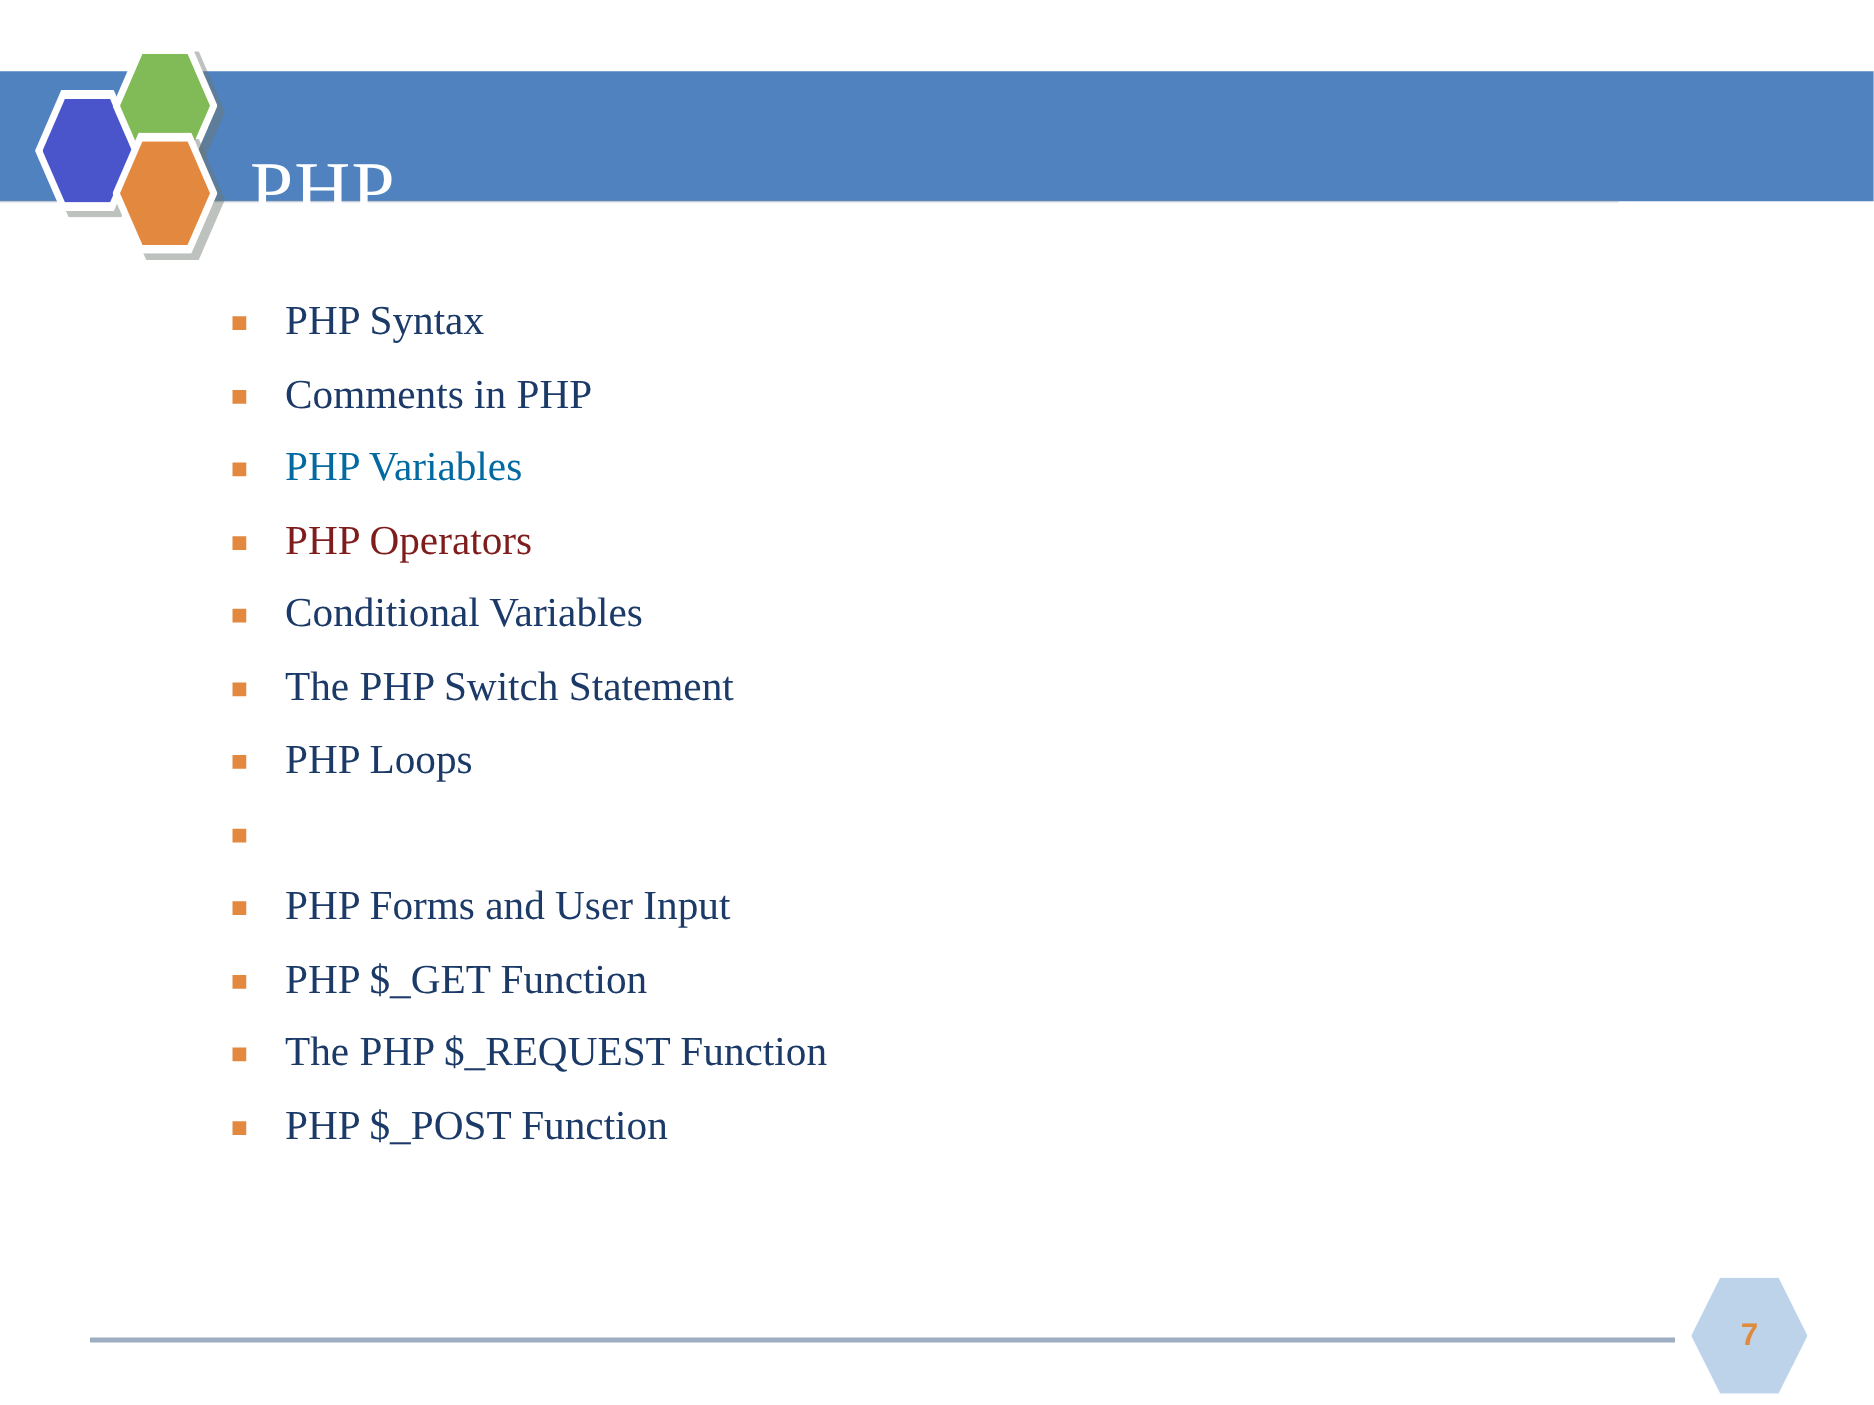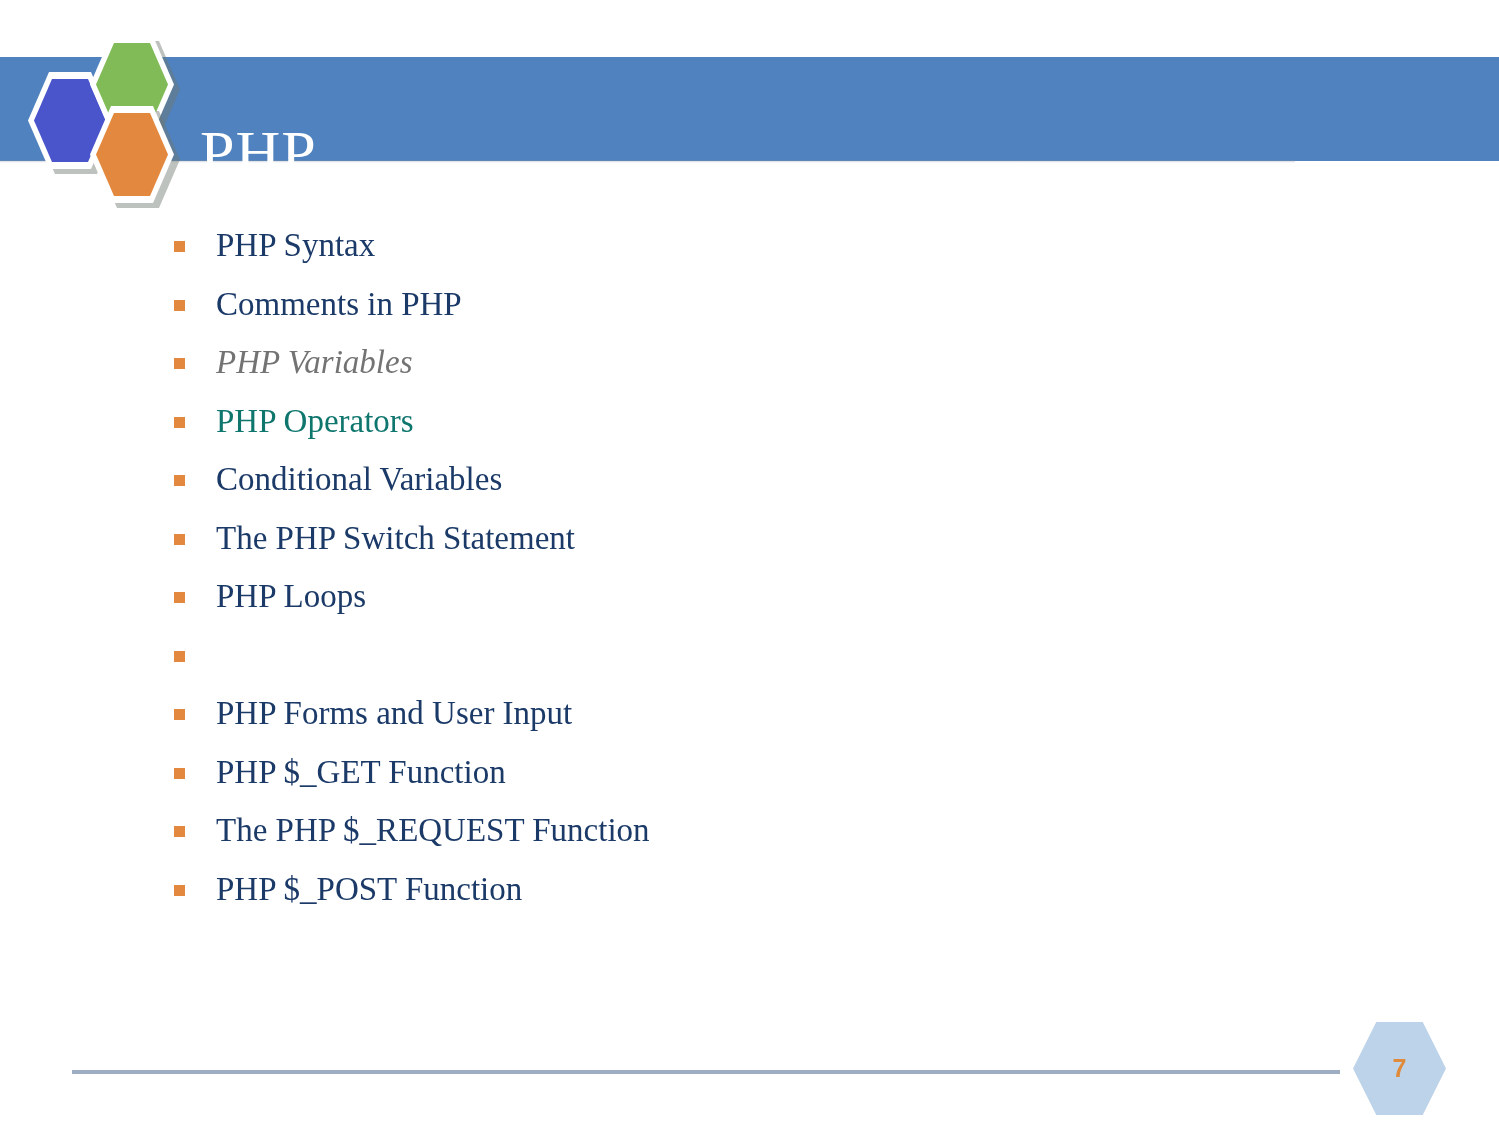--- a/index.html
+++ b/index.html
@@ -165,36 +165,36 @@
   <div class="hex hex-white" id="hex-green-wrap">
     <div class="hex-inner" id="hex-green-inner" style="background: rgb(128, 187, 88);"></div>
   </div>
 
   <div class="hex-shadow" id="hex-orange-shadow"></div>
   <div class="hex hex-white" id="hex-orange-wrap">
     <div class="hex-inner" id="hex-orange-inner" style="background: rgb(227, 137, 63);"></div>
   </div>
 </div>
 
-<ul class="bullet-list" id="bullet-list" style="list-style:none;margin:4px;padding:0;">
+<ul class="bullet-list" id="bullet-list" style="list-style:none;margin:16px;padding:0;">
     <li class="bullet-item">
       <span class="bullet-marker" style="background: rgb(227, 137, 63);"></span>
       <span class="bullet-text" style="color: rgb(27, 58, 104);">PHP Syntax</span>
     </li>
     <li class="bullet-item">
       <span class="bullet-marker" style="background: rgb(227, 137, 63);"></span>
       <span class="bullet-text" style="color: rgb(27, 58, 104);">Comments in PHP</span>
     </li>
     <li class="bullet-item">
       <span class="bullet-marker" style="background: rgb(227, 137, 63);"></span>
-      <span class="bullet-text" style="color: #737373; font-style: italic;">PHP Variables</span>
-    </li>
-    <li class="bullet-item">
-      <span class="bullet-marker" style="background: rgb(227, 137, 63);"></span>
-      <span class="bullet-text" style="color: #0f766e;">PHP Operators</span>
+      <span class="bullet-text" style="color: #0369a1;">PHP Variables</span>
+    </li>
+    <li class="bullet-item">
+      <span class="bullet-marker" style="background: rgb(227, 137, 63);"></span>
+      <span class="bullet-text" style="color: #7f1d1d;">PHP Operators</span>
     </li>
     <li class="bullet-item">
       <span class="bullet-marker" style="background: rgb(227, 137, 63);"></span>
       <span class="bullet-text" style="color: rgb(27, 58, 104);">Conditional Variables</span>
     </li>
     <li class="bullet-item">
       <span class="bullet-marker" style="background: rgb(227, 137, 63);"></span>
       <span class="bullet-text" style="color: rgb(27, 58, 104);">The PHP Switch Statement</span>
     </li>
     <li class="bullet-item">

